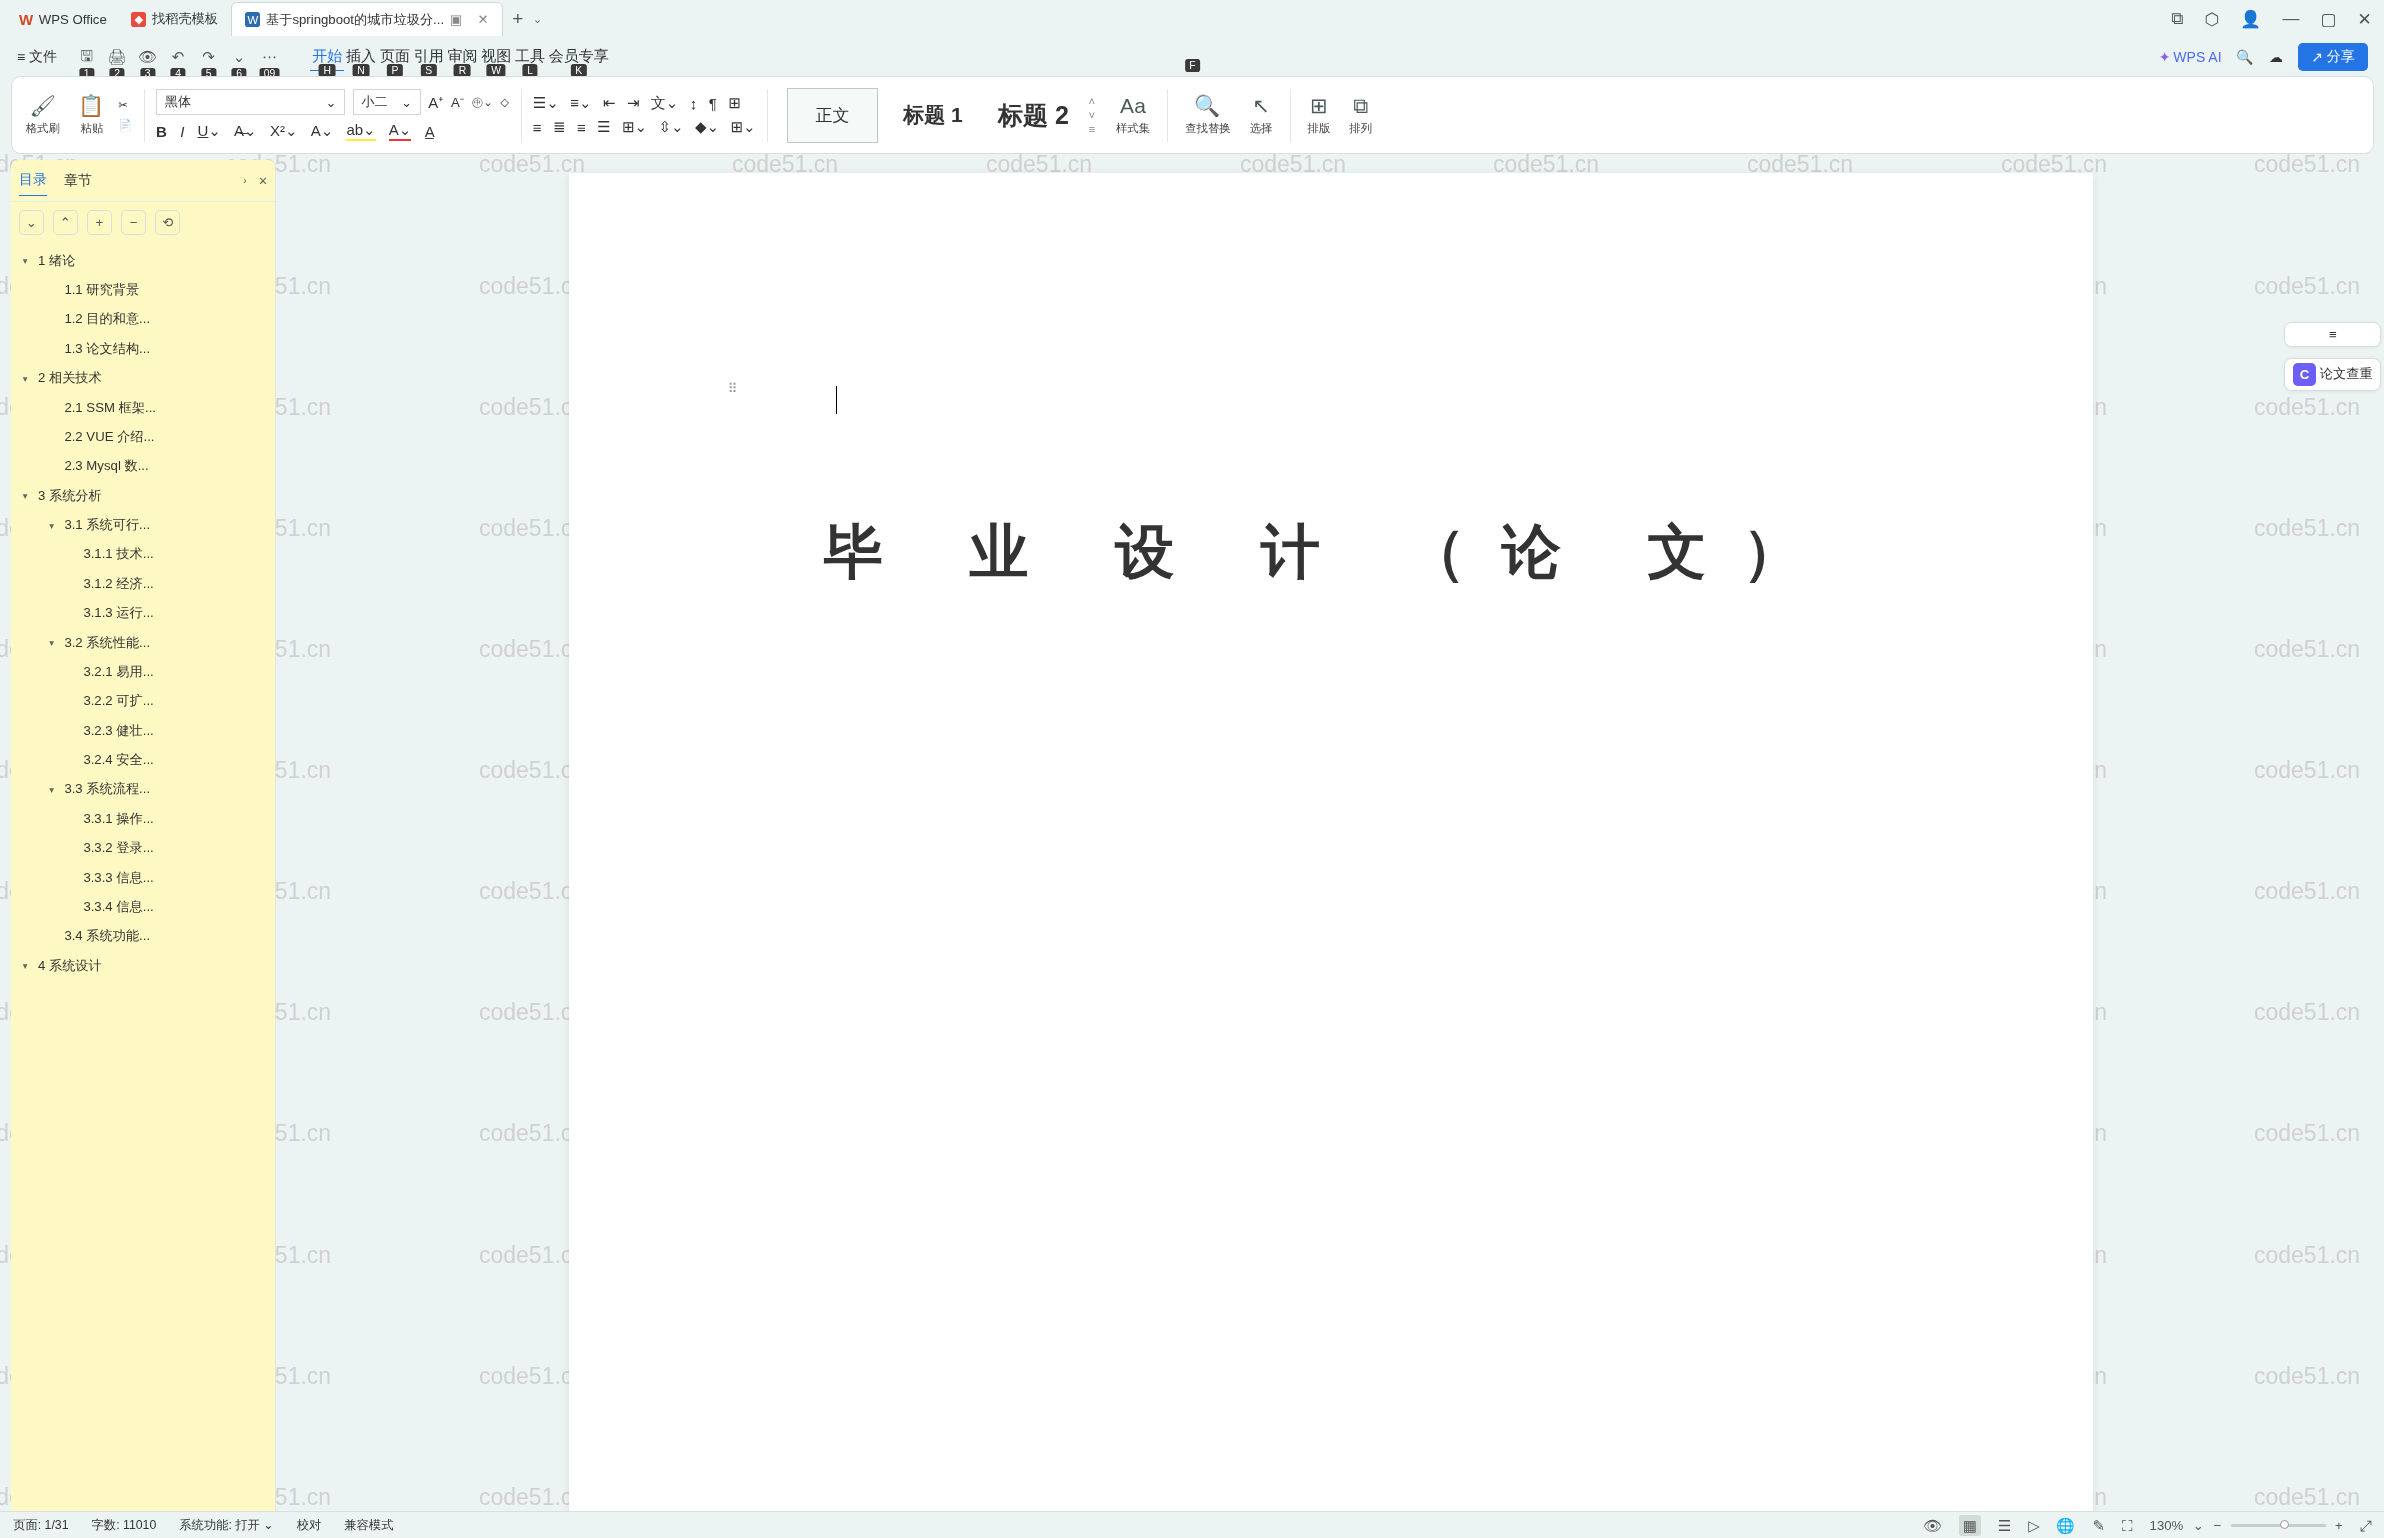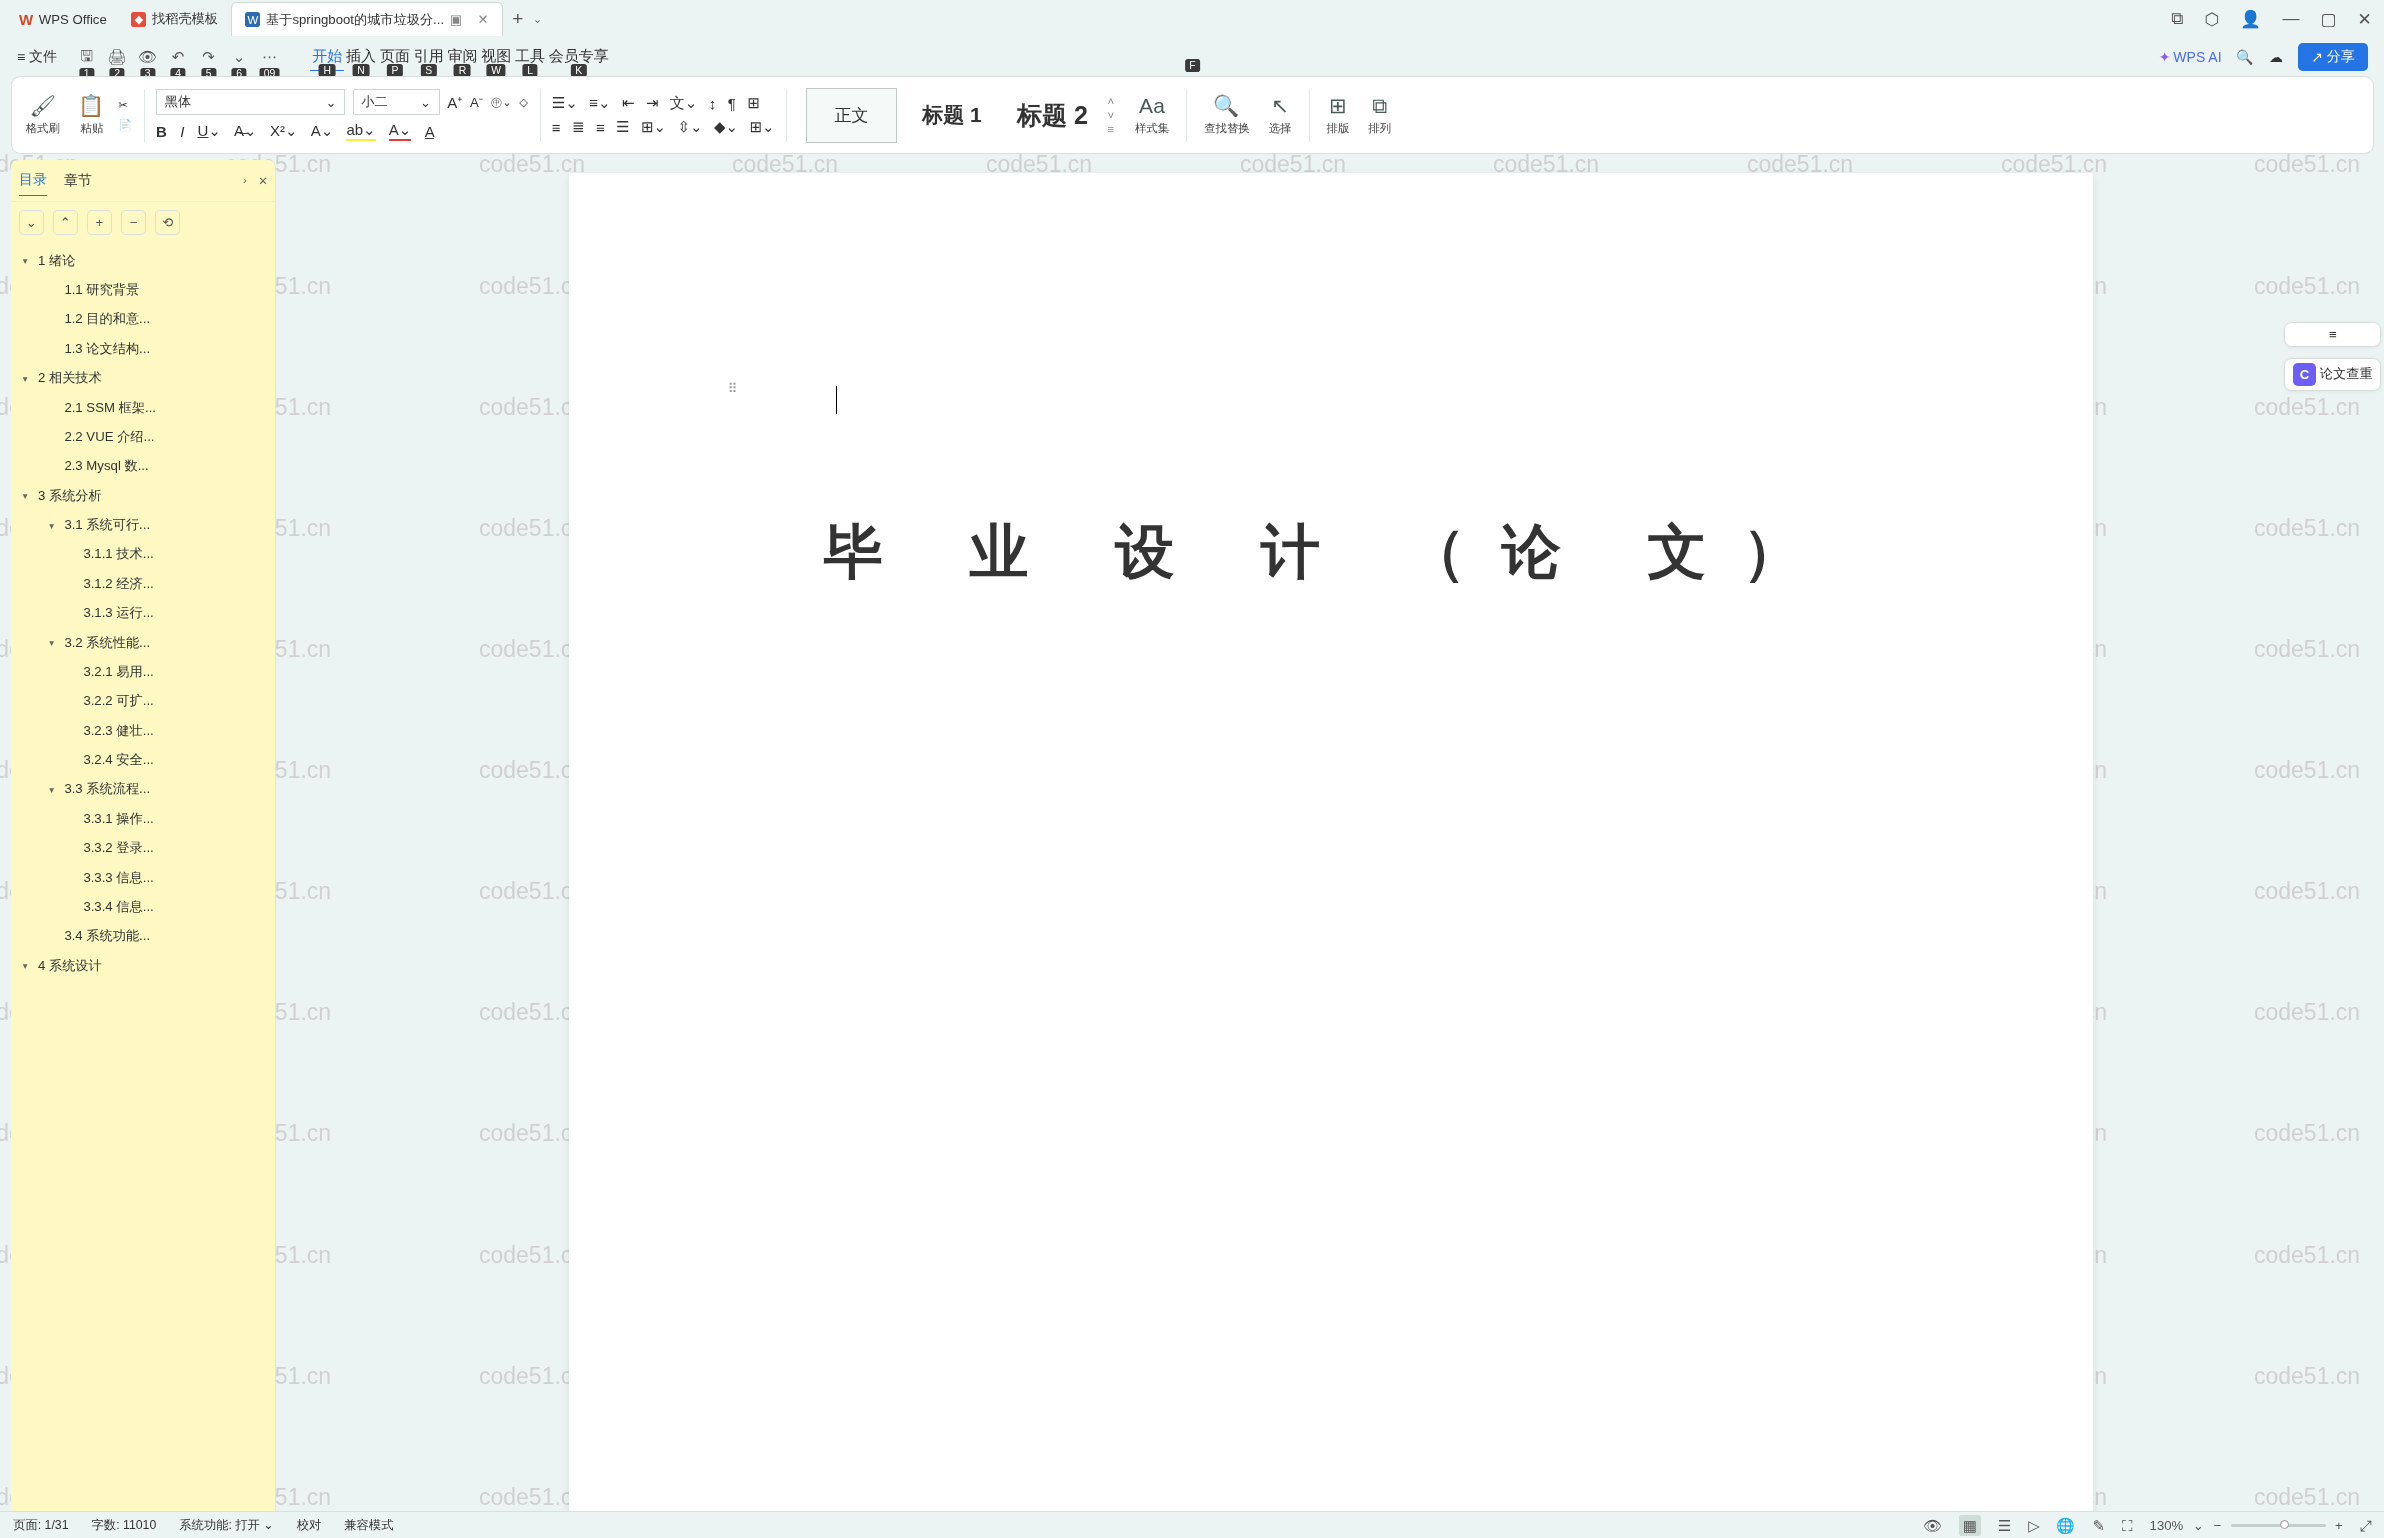--- a/index.html
+++ b/index.html
@@ -84,21 +84,21 @@
   gap:7.6px;
   position:relative;
   z-index:5;
 }
 .tool-group { display:flex; flex-direction:column; align-items:center; gap:3.8px; font-size:11.4px; color:#444; padding:3.8px 5.7px; }
 .tool-icon { font-size:21px; color:#4a5a58; }
 .tool-row { display:flex; align-items:center; gap:7.6px; }
 .divider-v { width:0.9px; height:53px; background:#e2e8e6; margin:0 3.8px; }
 .combo { border:0.9px solid #d0d6d4; height:26.5px; background:#fff; display:flex; align-items:center; padding:0 7.6px; font-size:13.2px; gap:7.6px; }
 .combo.font { width:189px; }
-.combo.size { width:87px; }
+.combo.size { width:68px; }
 .style-gallery { display:flex; align-items:center; gap:9.5px; padding:0 7.6px; height:59px; }
 .style-item { min-width:91px; height:55px; display:flex; align-items:center; justify-content:center; font-size:17px; border:0.9px solid transparent; cursor:pointer; }
 .style-item.current { border:0.9px solid #c0c8c6; background:#f5f9f8; }
 .small-icons { display:flex; flex-direction:column; gap:5.7px; }
 .body-area { display:flex; height: calc(100% - 38px - 38px - 78px - 28px); position:relative; z-index:5; }
 .sidepanel {
   width: 265px;
   background:#fef9c3;
   border-right:0.9px solid #e0e6e4;
   display:flex;

